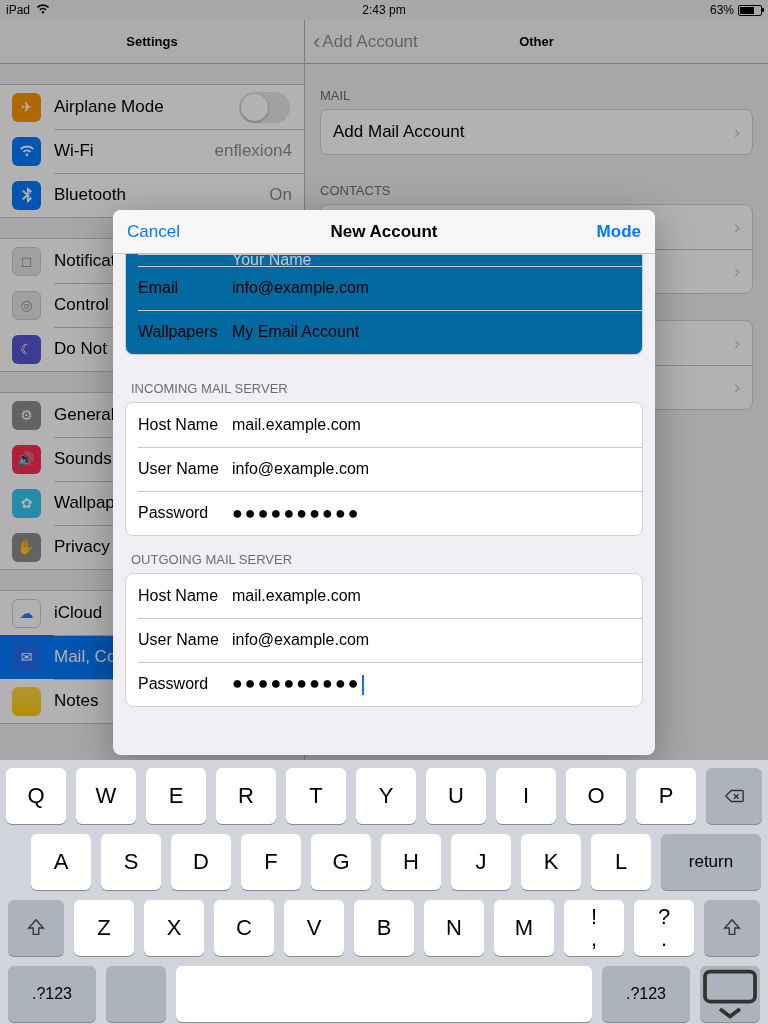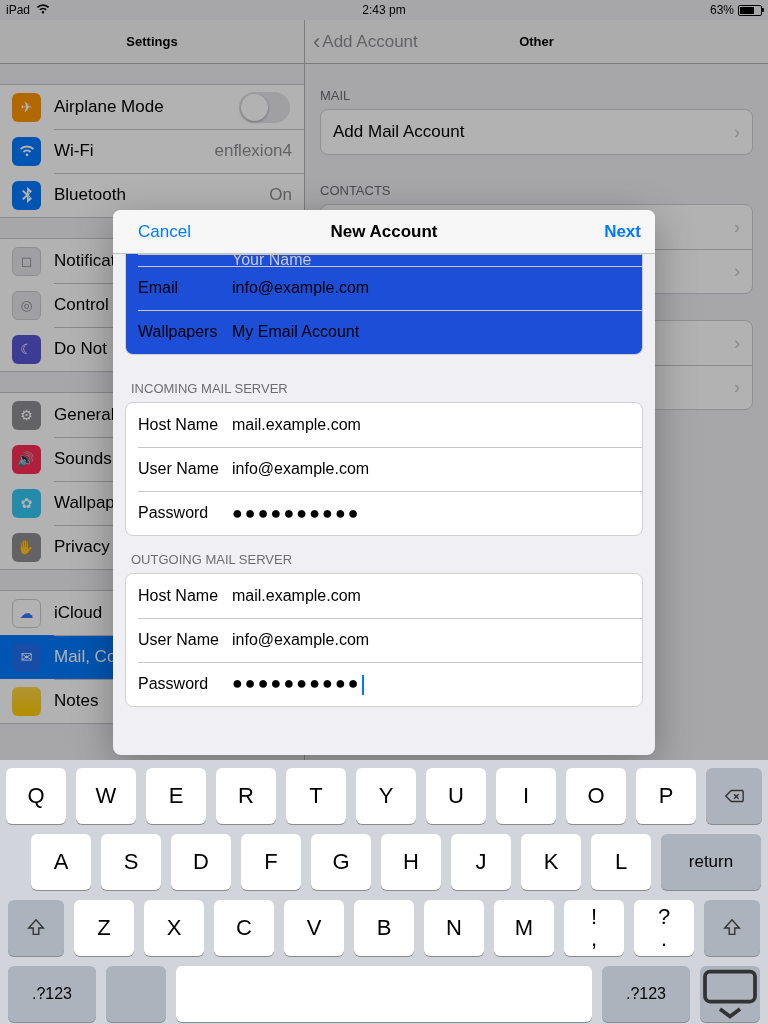--- a/index.html
+++ b/index.html
@@ -44,36 +44,36 @@
   
   .toggle { margin-left:auto; margin-right:14px; width:51px; height:31px; border-radius:16px; background:#e5e5ea; position:relative; }
   .toggle .knob { position:absolute; left:2px; top:2px; width:27px; height:27px; border-radius:50%; background:#fff; box-shadow:0 1px 3px rgba(0,0,0,.3); }
 
   
   .dim { position:absolute; inset:0; background:rgba(0,0,0,.30); z-index:2; }
 
   
   .modal { position:absolute; left:113px; top:210px; width:542px; height:545px; background:#efeff4; border-radius:8px; overflow:hidden; z-index:3; box-shadow:0 10px 40px rgba(0,0,0,.3); display:flex; flex-direction:column; }
   .modal-nav { height:44px; border-bottom:1px solid #c4c4c7; background:#f7f7f8; display:flex; align-items:center; justify-content:center; position:relative; }
-  .modal-nav .left-btn { position:absolute; left:25px; color:#007aff; font-size:17px; }
+  .modal-nav .left-btn { position:absolute; left:14px; color:#007aff; font-size:17px; }
   .modal-nav .right-btn { position:absolute; right:14px; color:#007aff; font-size:17px; font-weight:600; }
   .modal-nav .title { font-size:17px; font-weight:600; }
   .modal-body { flex:1; overflow:hidden; }
 
   .form-group { margin: 0 12px; background:#fff; border:1px solid #d0d0d4; border-radius:8px; overflow:hidden; }
   .form-row { display:flex; align-items:center; height:44px; padding:0 12px; position:relative; }
   .form-row + .form-row::before { content:""; position:absolute; left:12px; right:0; top:0; height:1px; background:#c8c7cc; }
   .form-label { width:94px; font-size:16px; color:#000; }
   .form-value { flex:1; font-size:16px; border:none; outline:none; color:#000; }
   .section-header { font-size:13px; color:#6d6d72; padding:16px 18px 6px; }
   .pw-dots { letter-spacing:2px; font-size:18px; }
   .cursor { display:inline-block; width:2px; height:20px; background:#007aff; vertical-align:middle; margin-left:1px; }
 
   
-  .peek-group { margin:0 12px 10px; background:#1d4ed8; border:1px solid #d0d0d4; border-top:none; border-radius:0 0 8px 8px; overflow:hidden; }
+  .peek-group { margin:0 12px 10px; background:#0369a1; border:1px solid #d0d0d4; border-top:none; border-radius:0 0 8px 8px; overflow:hidden; }
   .peek-group .form-row:first-child::before { content:""; position:absolute; left:12px; right:0; top:0; height:1px; background:#c8c7cc; }
 
   
   .keyboard { position:absolute; left:0; right:0; bottom:0; height:264px; background:#d1d5db; z-index:4; padding:8px 6px 6px; display:flex; flex-direction:column; gap:10px; }
   .krow { display:flex; gap:10px; justify-content:center; }
   .key { background:#fff; border-radius:6px; height:56px; display:flex; align-items:center; justify-content:center; font-size:22px; color:#000; box-shadow:0 1px 0 #898b8d; }
   .key.w { width:60px; }
   .key.fn { background:#acb3bc; }
   .key.space { flex:1; }
   .key.return { width:100px; font-size:17px; }
@@ -234,21 +234,21 @@
     </div>
   </div>
 </div>
 
 <div class="dim"></div>
 
 <div class="modal">
   <div class="modal-nav">
     <span class="left-btn">Cancel</span>
     <span class="title">New Account</span>
-    <span class="right-btn">Next</span>
+    <span class="right-btn">Mode</span>
   </div>
   <div class="modal-body">
 
     <div style="height:0"></div>
     <div class="peek-group">
       <div class="form-row" style="height:12px;padding:0 12px;overflow:hidden">
         <span class="form-label" style="visibility:hidden">x</span>
         <span class="form-value" style="color:#c7c7cc">Your Name</span>
       </div>
       <div class="form-row">

